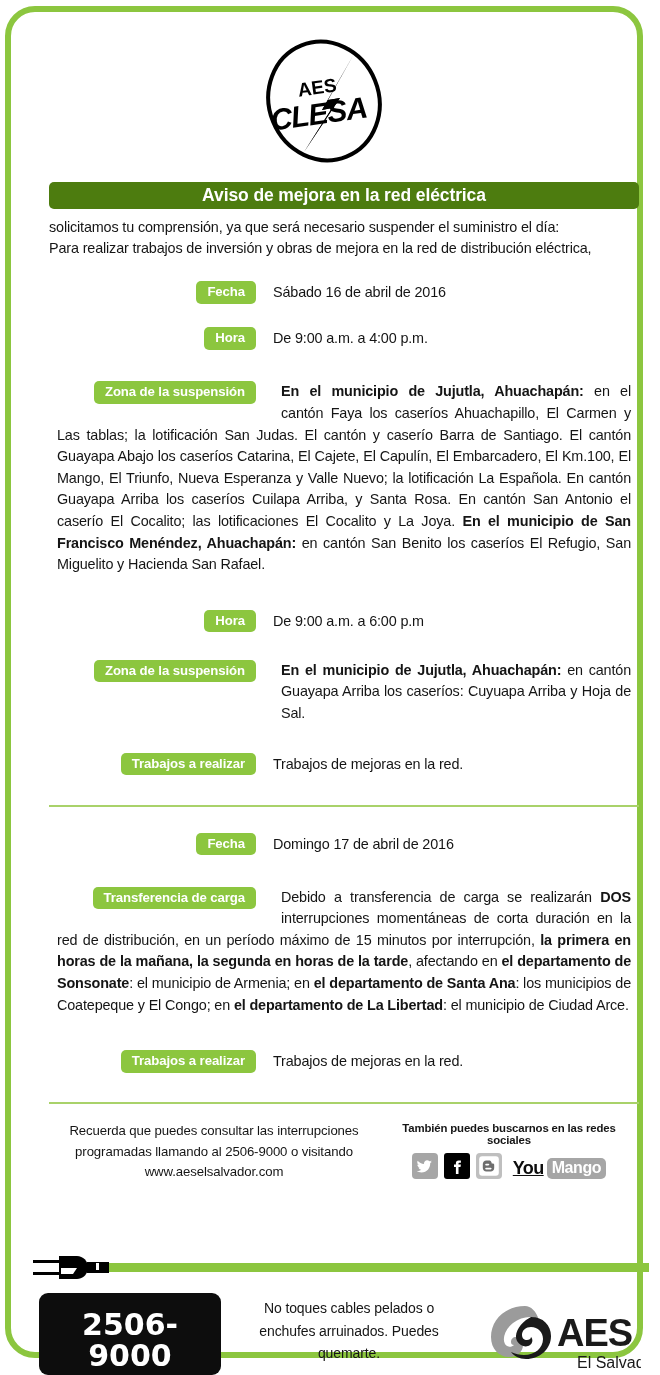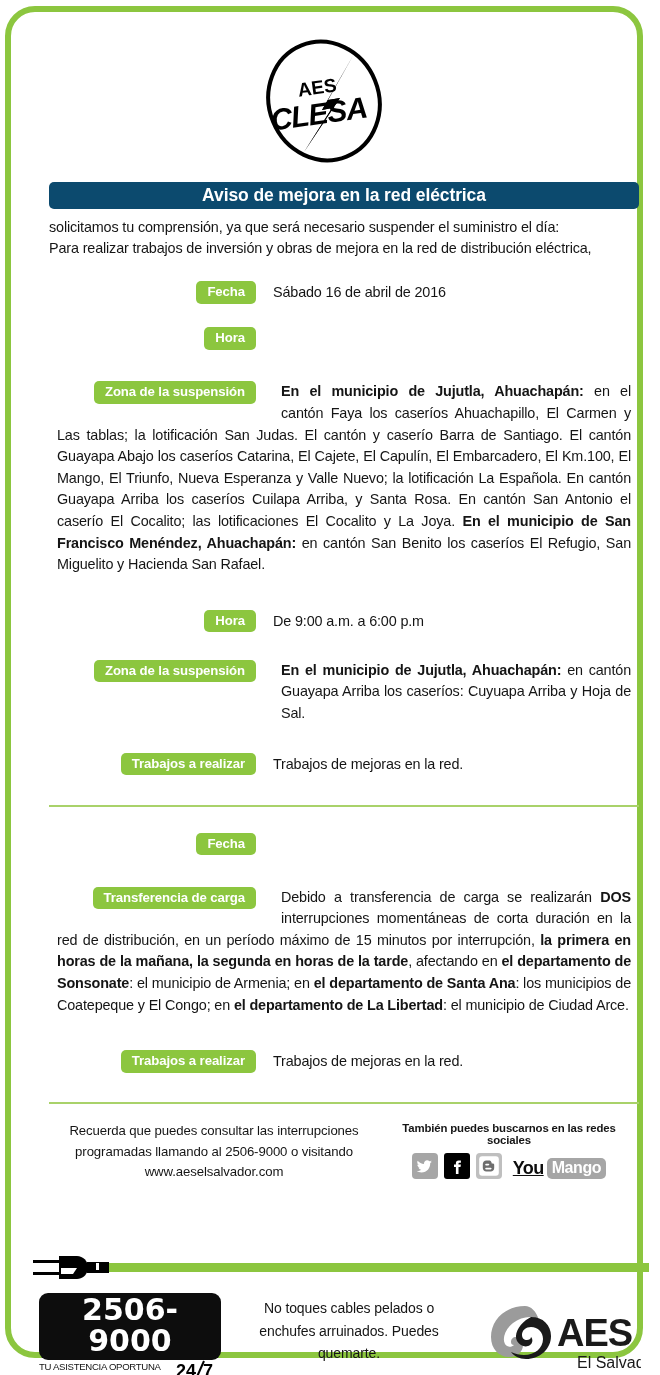--- a/index.html
+++ b/index.html
@@ -38,21 +38,21 @@
     height: 130px;
   }
 
   
   .title-banner {
     position: absolute;
     left: 38px;
     top: 170px;
     width: 590px;
     height: 27px;
-    background: #0c4a6e;
+    background: #4d7c0f;
     border-radius: 5px;
     color: #ffffff;
     font-size: 17.5px;
     font-weight: bold;
     letter-spacing: -0.1px;
     display: flex;
     align-items: center;
     justify-content: center;
     text-align: center;
   }
@@ -217,21 +217,21 @@
     width: 182px;
   }
   .phone-pill {
     background: #0d0d0d;
     color: #ffffff;
     border-radius: 9px;
     font-size: 30px;
     font-weight: bold;
     letter-spacing: 0px;
     text-align: center;
-    padding: 1px 6px 4px 6px;
+    padding: 16px 6px 4px 6px;
     line-height: 1.04;
     font-family: "DejaVu Sans", sans-serif;
   }
   .phone-sub {
     display: flex;
     align-items: flex-start;
     margin-top: 2px;
   }
   .phone-sub-text { flex: 1; }
   .phone-sub-1 {
@@ -304,20 +304,21 @@
       </div>
       <div class="value-col plain">Sábado 16 de abril de 2016</div>
     </div>
 
     <div class="spacer-20"></div>
 
     <div class="row">
       <div class="label-col">
         <span class="pill">Hora</span>
       </div>
+      <div class="value-col plain">De 9:00 a.m. a 4:00 p.m.</div>
     </div>
 
     <div class="spacer-20"></div>
 
     <div class="row zone-row">
       <div class="label-col">
         <span class="pill">Zona de la suspensión</span>
       </div>
       <p class="zone-text">
         <span class="indent-shape"></span><b>En el municipio de Jujutla, Ahuachapán:</b><span> en el cantón Faya los caseríos Ahuachapillo, El Carmen y Las tablas; la lotificación San Judas. El cantón y caserío Barra de Santiago. El cantón Guayapa Abajo los caseríos Catarina, El Cajete, El Capulín, El Embarcadero, El Km.100, El Mango, El Triunfo, Nueva Esperanza y Valle Nuevo; la lotificación La Española. En cantón Guayapa Arriba los caseríos Cuilapa Arriba, y Santa Rosa. En cantón San Antonio el caserío El Cocalito; las  lotificaciones El Cocalito y La Joya. </span><b>En el municipio de San Francisco Menéndez, Ahuachapán:</b><span> en cantón San Benito  los caseríos El Refugio, San Miguelito y Hacienda San Rafael.</span>
@@ -354,20 +355,21 @@
     </div>
 
     <div class="spacer-26"></div>
     <hr class="divider">
     <div class="spacer-26"></div>
 
     <div class="row">
       <div class="label-col">
         <span class="pill">Fecha</span>
       </div>
+      <div class="value-col plain">Domingo 17 de abril de 2016</div>
     </div>
 
     <div class="spacer-20"></div>
 
     <div class="row zone-row">
       <div class="label-col">
         <span class="pill">Transferencia de carga</span>
       </div>
       <p class="zone-text">
         <span class="indent-shape"></span><span>Debido a transferencia de carga se realizarán </span><b>DOS</b><span> interrupciones momentáneas de corta duración en la red de distribución, en un período máximo de 15 minutos por interrupción, </span><b>la primera en horas de la mañana, la segunda en horas de la tarde</b><span>, afectando en </span><b>el departamento de Sonsonate</b><span>: el municipio de Armenia; en </span><b>el departamento de Santa Ana</b><span>: los municipios de Coatepeque y El Congo; en </span><b>el departamento de La Libertad</b><span>: el municipio de Ciudad Arce.</span>

